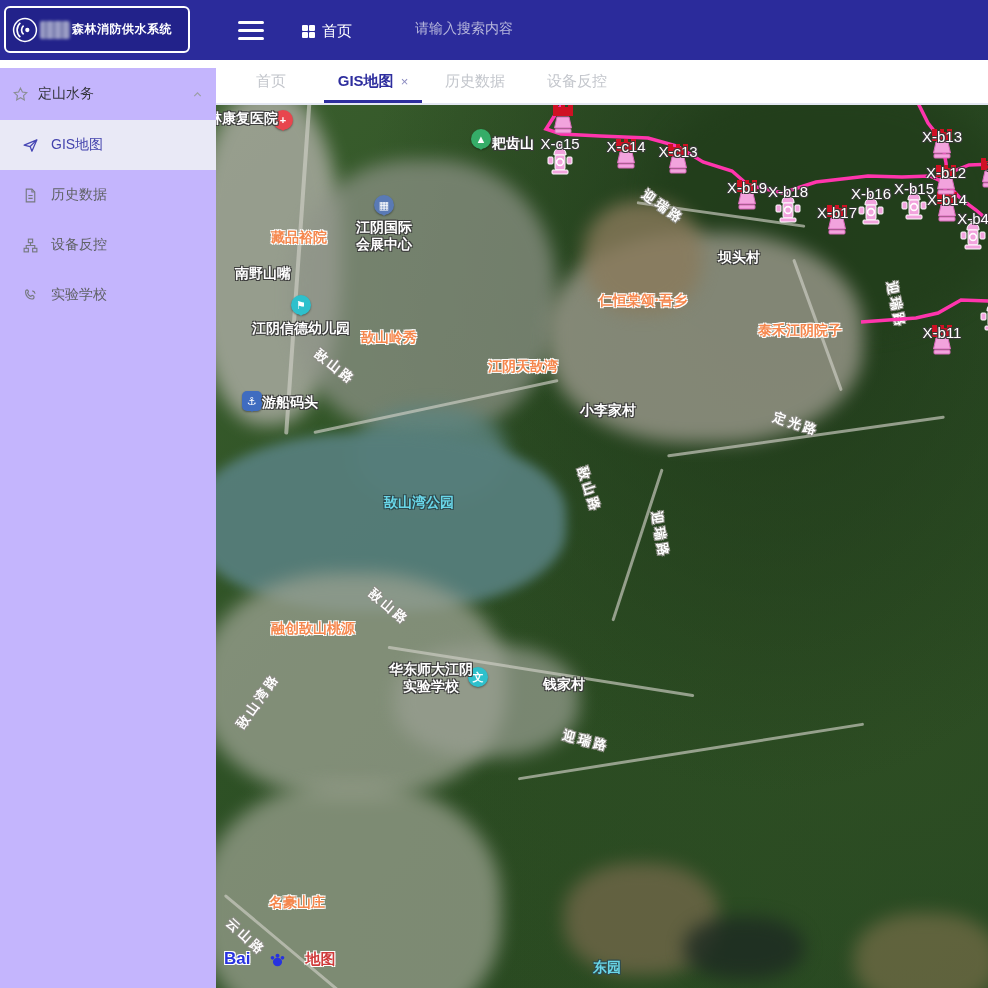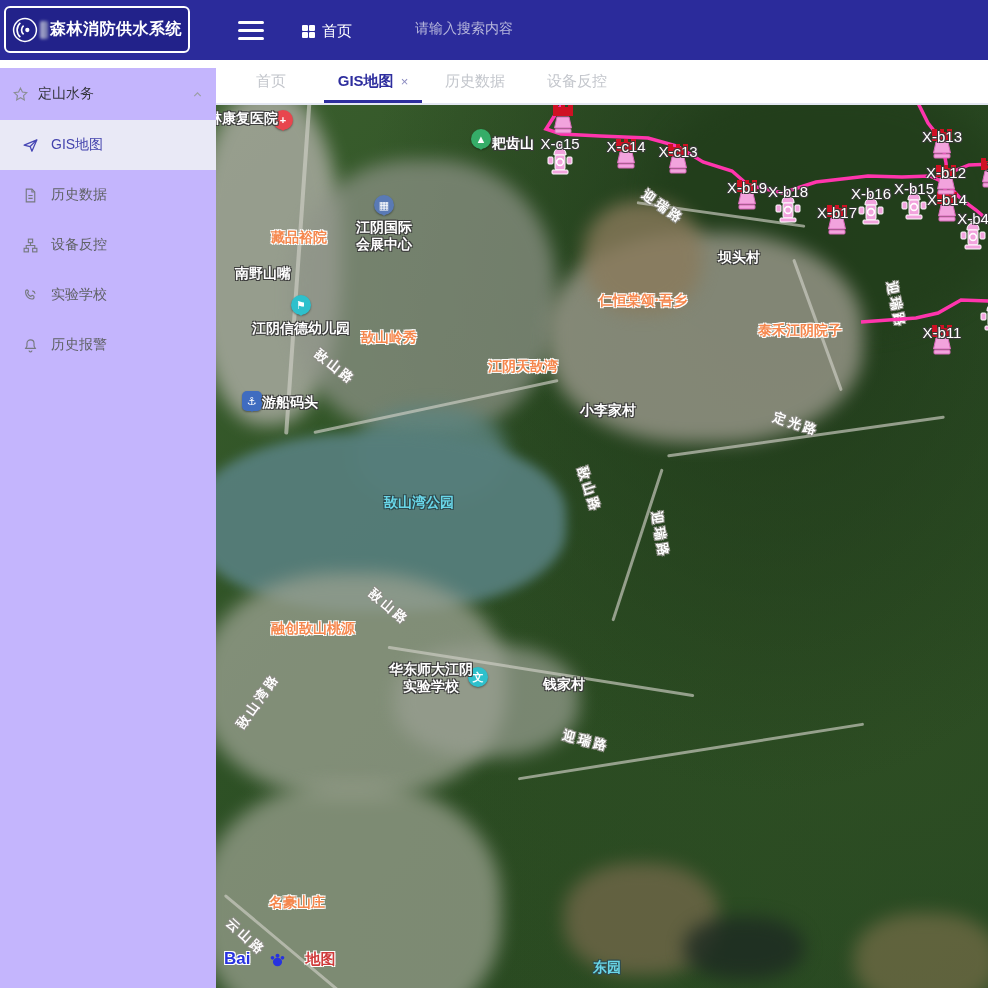--- a/index.html
+++ b/index.html
@@ -3,21 +3,21 @@
 <meta charset="utf-8">
 <style>
   * { margin:0; padding:0; box-sizing:border-box; }
   html,body { width:988px; height:988px; overflow:hidden; font-family:"Liberation Sans","DejaVu Sans",sans-serif; background:#fff; }
 
   
   .topbar { position:absolute; left:0; top:0; width:988px; height:60px; background:#2b2b9b; z-index:50; }
   .logo-box { position:absolute; left:4px; top:6px; width:186px; height:47px; border:2px solid #fff; border-radius:6px; background:#22228a; display:flex; align-items:center; padding:0 6px; }
   .logo-box svg { flex:0 0 auto; }
   .redacted { display:inline-block; width:30px; height:18px; background:repeating-linear-gradient(90deg,#c9ccdd 0 4px,#9ea3c0 4px 8px); filter:blur(1.5px); opacity:.75; border-radius:2px; margin:0 2px; }
-  .logo-title { color:#fff; font-size:16px; font-weight:bold; white-space:nowrap; letter-spacing:.5px; }
+  .logo-title { color:#fff; font-size:12px; font-weight:bold; white-space:nowrap; letter-spacing:.5px; }
   .hamburger { position:absolute; left:238px; top:21px; width:26px; height:19px; cursor:pointer; }
   .hamburger i { display:block; height:3px; background:#fff; border-radius:2px; margin-bottom:5px; }
   .home-entry { position:absolute; left:302px; top:22px; display:flex; align-items:center; gap:7px; color:#fff; font-size:15px; cursor:pointer; }
   .grid-icon { width:13px; height:13px; display:grid; grid-template-columns:6px 6px; grid-template-rows:6px 6px; gap:1px; }
   .grid-icon b { background:#fff; border-radius:1px; }
   .search-box { position:absolute; left:415px; top:20px; width:220px; color:#b7b7dc; font-size:14px; background:transparent; border:none; outline:none; }
   .search-box::placeholder { color:#b7b7dc; }
 
   
   .sidebar { position:absolute; left:0; top:68px; width:216px; height:964px; background:#c4b5fd; z-index:40; }
@@ -163,27 +163,20 @@
       </svg>
     <span class="ilabel">设备反控</span>
   </div>
   <div class="side-item">
     <svg width="17" height="17" viewBox="0 0 24 24" fill="none" stroke-width="1.6">
         <path d="M7 4c1 0 2.5 2 2 3L7.8 8.5c.8 2 2.7 4 4.7 4.8L14 12c1-.5 3 .8 3 2 0 1.5-1.5 3-3 3C9 17 5 12 5 7c0-1.5 1-3 2-3z"></path>
         <path d="M14.5 5.5a5 5 0 0 1 4 4"></path>
       </svg>
     <span class="ilabel">实验学校</span>
   </div>
-  <div class="side-item">
-    <svg width="17" height="17" viewBox="0 0 24 24" fill="none" stroke-width="1.6">
-        <path d="M12 4a5 5 0 0 1 5 5v4l1.8 3H5.2L7 13V9a5 5 0 0 1 5-5z"></path>
-        <path d="M10 19a2 2 0 0 0 4 0"></path>
-      </svg>
-    <span class="ilabel">历史报警</span>
-  </div>
 </div>
 
 <div class="tabbar">
   <div class="tab">
       <span>首页</span>
     </div>
   <div class="tab active">
     <span>GIS地图</span>
     <span class="close-x">×</span>
   </div>

